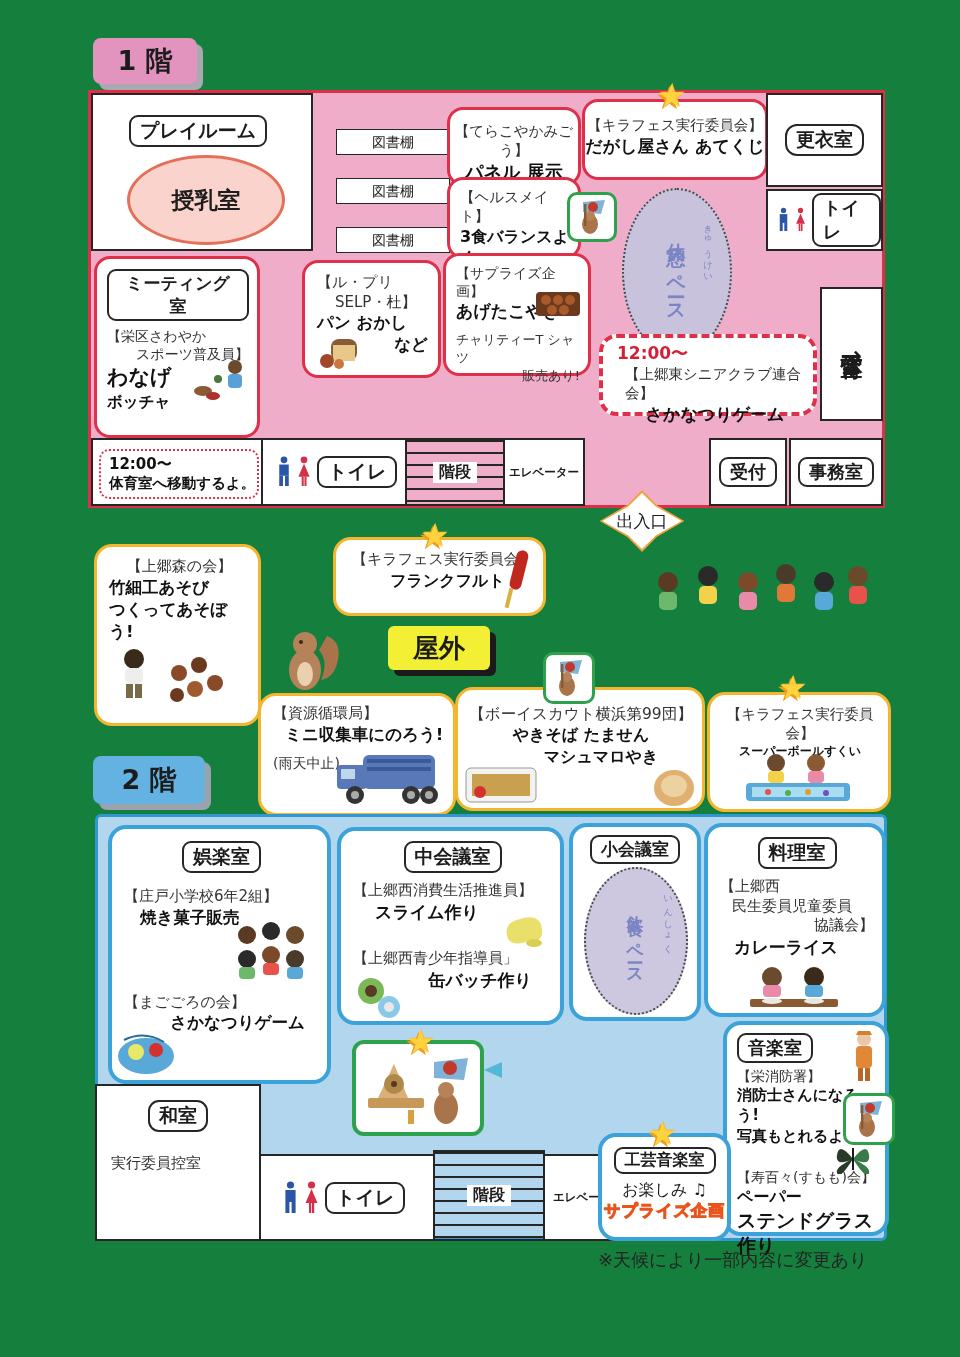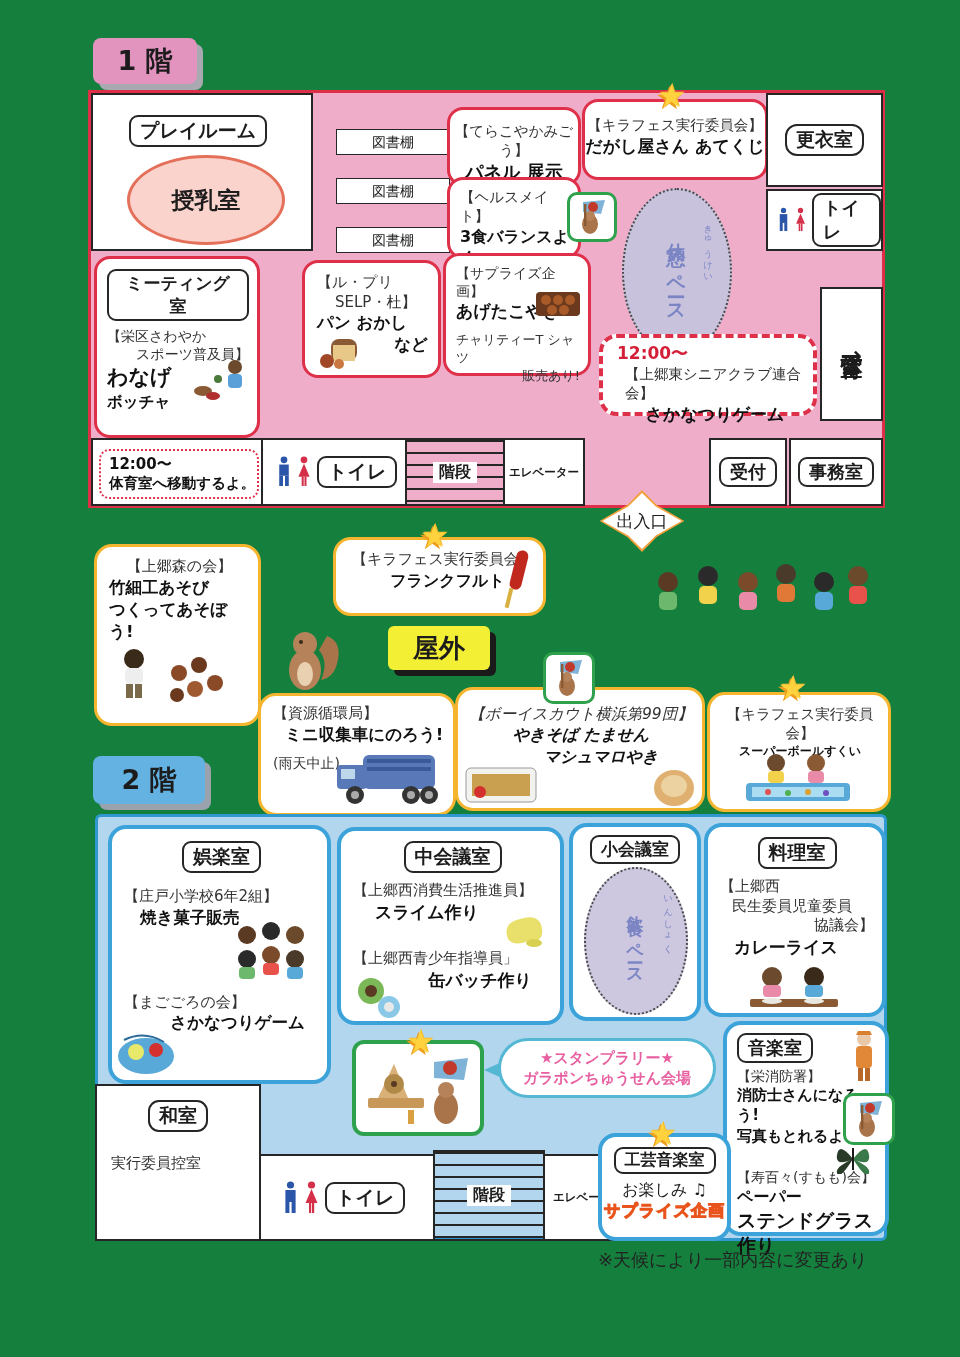--- a/index.html
+++ b/index.html
@@ -302,21 +302,21 @@
       <rect x="8" y="18" width="14" height="10" fill="#bcd8ea"></rect>
       <circle cx="22" cy="44" r="9" fill="#333"></circle>
         <circle cx="22" cy="44" r="4" fill="#aaa"></circle>
       <circle cx="78" cy="44" r="9" fill="#333"></circle>
         <circle cx="78" cy="44" r="4" fill="#aaa"></circle>
       <circle cx="96" cy="44" r="9" fill="#333"></circle>
         <circle cx="96" cy="44" r="4" fill="#aaa"></circle>
       </svg>
   </div>
 
-  <div class="abs ybooth" style="left:455px;top:687px;width:250px;height:124px;padding:14px 8px 12px 10px;font-style:italic;">
+  <div class="abs ybooth" style="left:455px;top:687px;width:250px;height:124px;padding:14px 8px 12px 10px;">
     <div class="org" style="font-size:15.5px;text-align:center;">【ボーイスカウト横浜第99団】</div>
     <div class="act" style="font-size:16px;text-align:center;">やきそば たません</div>
     <div class="act" style="font-size:16px;text-align:center;padding-left:40px;">マシュマロやき</div>
     <svg class="abs" style="left:6px;bottom:2px;" width="78" height="44" viewBox="0 0 78 44">
       <rect x="2" y="6" width="70" height="34" rx="5" fill="#f2f2ee" stroke="#999"></rect>
       <rect x="8" y="12" width="58" height="22" fill="#c8a050"></rect>
         <circle cx="16" cy="30" r="6" fill="#d43030"></circle>
       </svg>
     <svg class="abs" style="right:6px;bottom:0px;" width="44" height="42" viewBox="0 0 44 42">
       <ellipse cx="22" cy="22" rx="20" ry="18" fill="#e0b070"></ellipse>
@@ -427,26 +427,20 @@
         <circle cx="30" cy="30" r="10" fill="#b08848"></circle>
       <circle cx="30" cy="30" r="3" fill="#5a3a22"></circle>
         <rect x="44" y="56" width="6" height="14" fill="#d8a040"></rect>
       <polygon points="70,8 104,4 100,26 70,24" fill="#7fb3d8"></polygon>
         <circle cx="86" cy="14" r="7" fill="#c0392b"></circle>
       <ellipse cx="82" cy="54" rx="12" ry="16" fill="#a9744a"></ellipse>
         <circle cx="82" cy="36" r="8" fill="#b5825a"></circle>
       </svg>
   </div>
 
-  <div class="abs" style="left:498px;top:1038px;width:218px;height:60px;background:#fff;border:3px solid #54b8d4;
-              border-radius:30px;box-sizing:border-box;display:flex;flex-direction:column;
-              align-items:center;justify-content:center;z-index:5;">
-    <div class="stamp">★スタンプラリー★</div>
-    <div class="stamp">ガラポンちゅうせん会場</div>
-  </div>
   <div class="abs" style="left:484px;top:1062px;width:0;height:0;border-top:8px solid transparent;
               border-bottom:8px solid transparent;border-right:18px solid #54b8d4;z-index:4;"></div>
 
   <div class="abs bbooth" style="left:723px;top:1021px;width:166px;height:215px;padding:8px 6px 0 10px;">
     <span class="pill" style="font-size:18px;">音楽室</span>
     <svg class="abs" style="right:8px;top:6px;" width="26" height="52" viewBox="0 0 26 52">
       <circle cx="13" cy="8" r="7" fill="#e8c8a8"></circle>
         <path d="M5 4 h16 l-2 -4 h-12 z" fill="#d88030"></path>
       <rect x="5" y="15" width="16" height="22" rx="4" fill="#e08838"></rect>
       <rect x="7" y="37" width="5" height="13" fill="#b86828"></rect>

